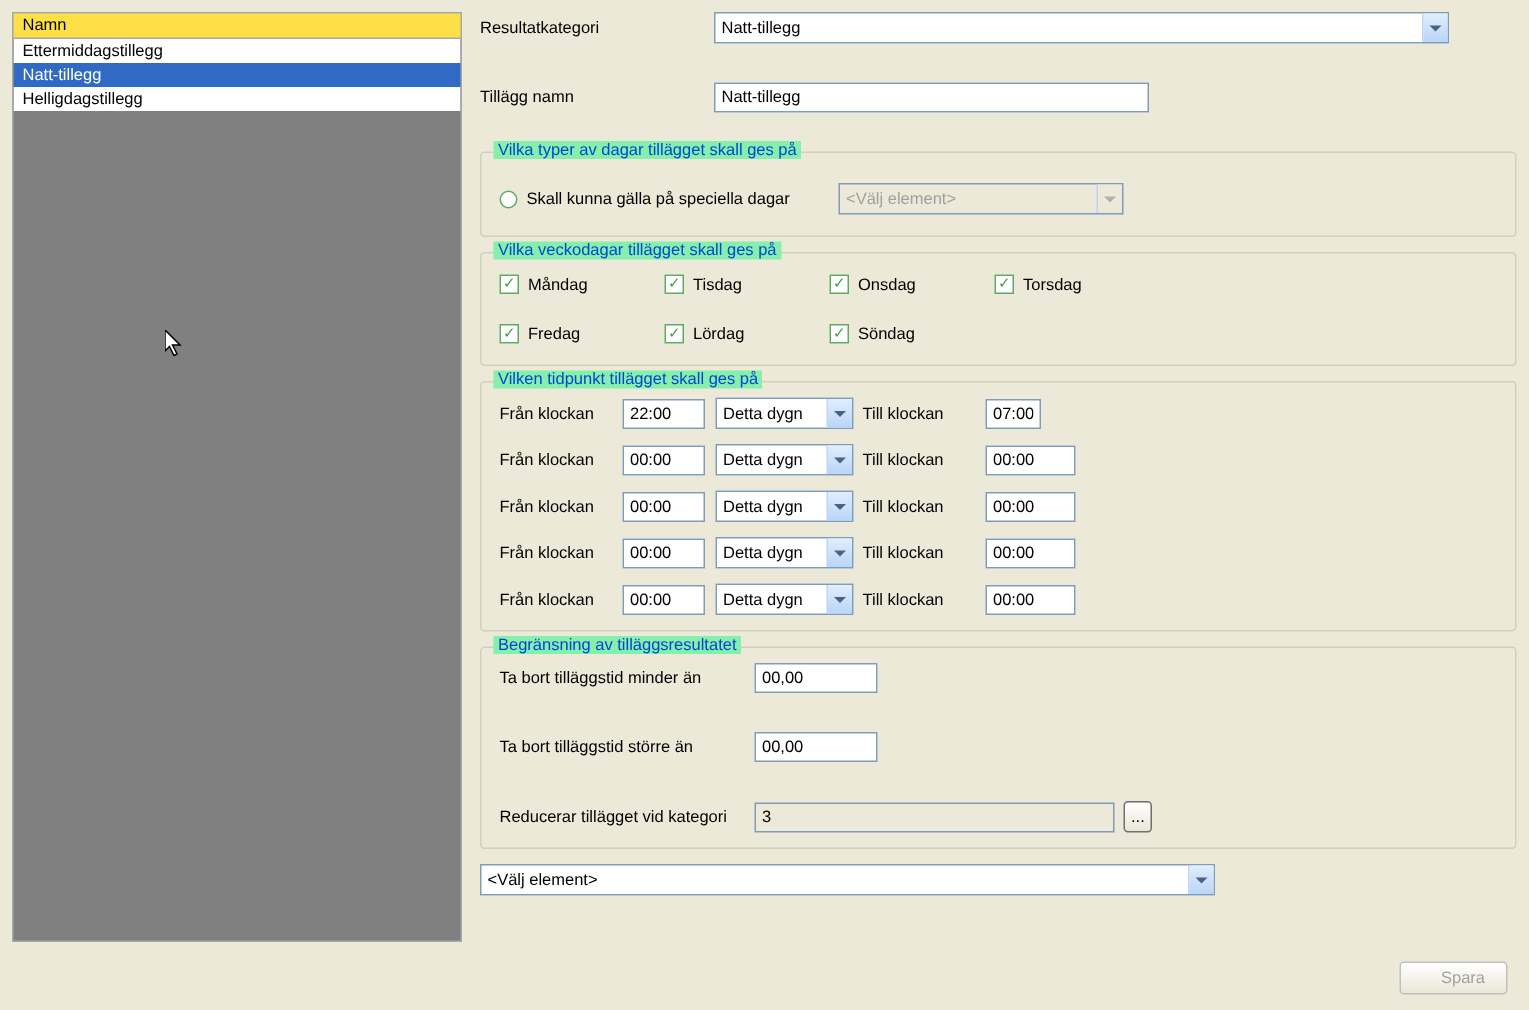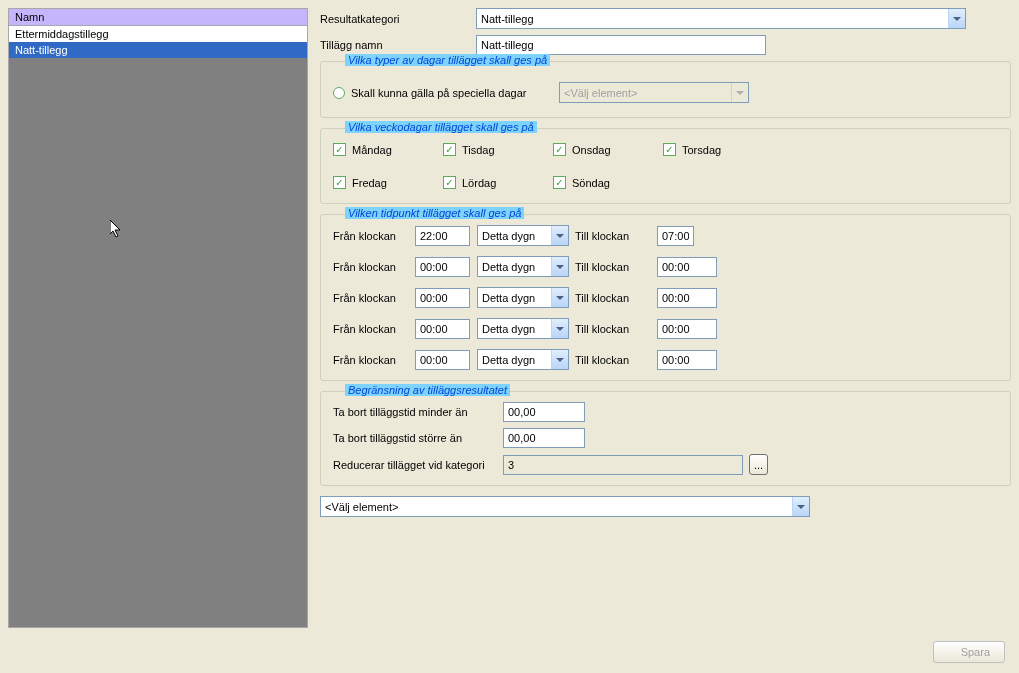--- a/index.html
+++ b/index.html
@@ -13,21 +13,21 @@
 .window {
   width: 1019px;
   height: 673px;
   background: #ece9d8;
   position: relative;
   padding: 8px;
 }
 .main-layout { display: flex; gap: 12px; height: 620px; }
 .left-panel { width: 300px; display: flex; flex-direction: column; }
 .list-header {
-  background: #c4b5fd;
+  background: #fde047;
   border: 1px solid #a7a6aa;
   padding: 2px 6px;
   text-align: left;
   height: 18px;
 }
 .list-body {
   flex: 1;
   background: #808080;
   border: 1px solid #a7a6aa;
   border-top: none;
@@ -37,21 +37,21 @@
   background: #fff;
   padding: 1px 6px;
   height: 16px;
   line-height: 14px;
 }
 .list-item.selected {
   background: #316ac5;
   color: #fff;
 }
 .right-panel { flex: 1; position: relative; }
-.form-row { display: flex; align-items: center; margin-bottom: 6px; }
+.form-row { display: flex; align-items: center; margin-bottom: 26px; }
 .form-label { width: 156px; }
 .text-input {
   border: 1px solid #7f9db9;
   background: #fff;
   height: 20px;
   padding: 1px 4px;
   font-family: inherit;
   font-size: 11px;
 }
 .combo {
@@ -84,25 +84,24 @@
 .fieldset {
   border: 1px solid #d0d0bf;
   border-radius: 3px;
   padding: 10px 12px 10px 12px;
   margin-bottom: 10px;
   position: relative;
 }
 .fieldset-legend {
   position: absolute;
   top: -8px;
-  left: 24px;
-  background: #7dd3fc;
+  left: 8px;
+  background: #86efac;
   padding: 0 3px;
   color: #0046d5;
-  font-style: italic;
 }
 .radio-row, .check-row {
   display: flex;
   align-items: center;
   margin: 4px 0;
   gap: 6px;
 }
 .radio {
   width: 12px; height: 12px;
   border: 1px solid #5eaa5e;
@@ -168,20 +167,21 @@
 <body>
 
 <div class="window">
   <div class="main-layout">
 
     <div class="left-panel">
       <div class="list-header">Namn</div>
       <div class="list-body">
         <div class="list-item">Ettermiddagstillegg</div>
         <div class="list-item selected">Natt-tillegg</div>
+        <div class="list-item">Helligdagstillegg</div>
       </div>
       <div class="cursor">
         <svg width="14" height="20" viewBox="0 0 14 20">
             <path d="M0 0 L0 14 L3 11 L6 17 L8 16 L5 10 L10 10 Z" fill="#fff" stroke="#000" stroke-width="1"></path>
           </svg>
       </div>
     </div>
 
     <div class="right-panel">
       <div class="form-row">

